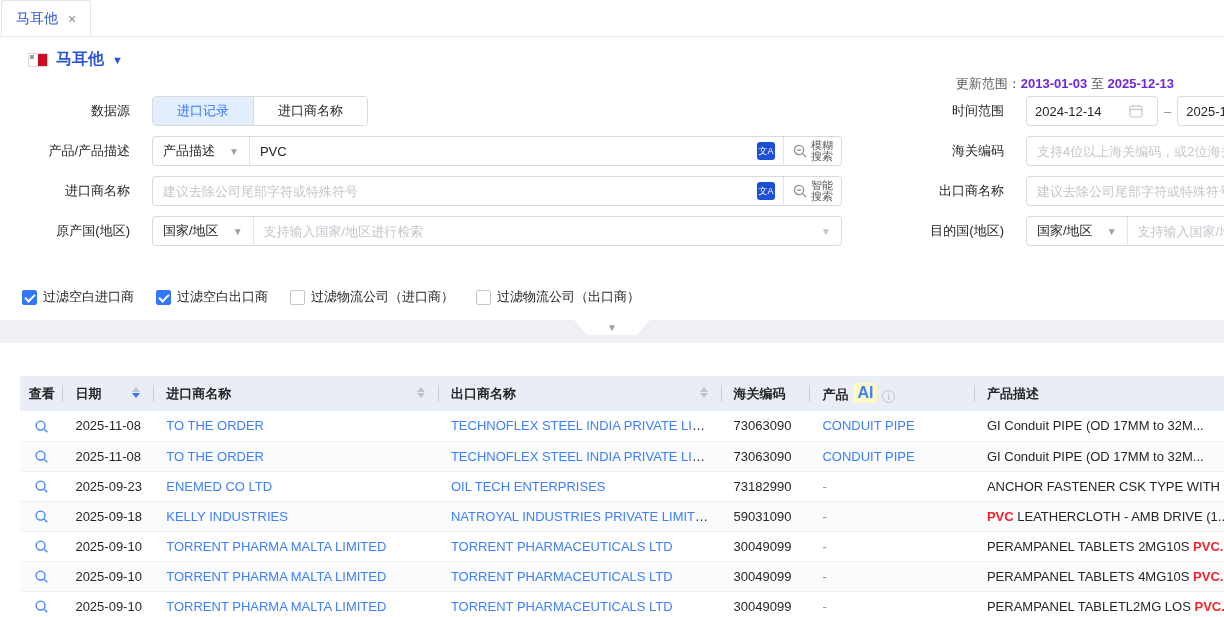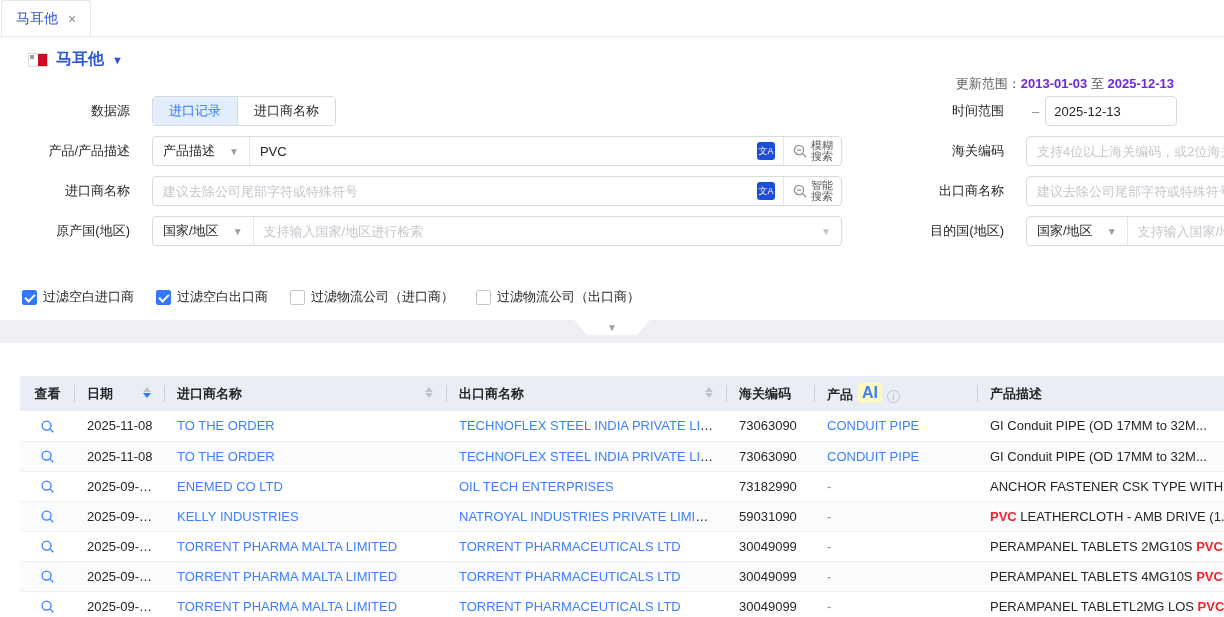--- a/index.html
+++ b/index.html
@@ -25,21 +25,21 @@
   .update-range { text-align:right; padding-right:50px; height:20px; line-height:20px; color:#595959; }
   .update-range b { color:#6d28d9; }
 
   .frow { display:flex; align-items:center; margin-top:10px; height:30px;gap:12px; }
   .frow .lbl-l { width:140px; text-align:right; padding-right:10px; color:#262626; white-space:nowrap; flex:none; }
   .frow .ctl-l { width:690px; flex:none; display:flex; align-items:center; }
   .frow .lbl-r { width:118px; text-align:right; padding-right:10px; color:#262626; white-space:nowrap; flex:none; margin-left:42px; }
   .frow .ctl-r { width:400px; flex:none; display:flex; align-items:center; }
 
   .seg { display:flex; border:1px solid #d9d9d9; border-radius:4px; overflow:hidden; }
-  .seg .opt { padding:5px 16px; background:#fff; cursor:pointer; }
+  .seg .opt { padding:5px 24px; background:#fff; cursor:pointer; }
   .seg .opt.sel { background:#e3eefc; color:#3377ff; }
   .seg .opt + .opt { border-left:1px solid #d9d9d9; }
 
   .igroup { display:flex; align-items:stretch; border:1px solid #d9d9d9; border-radius:4px; background:#fff; height:30px; width:100%; }
   .igroup .select { display:flex; align-items:center; gap:14px; padding:0 10px; border-right:1px solid #e4e6eb; white-space:nowrap; cursor:pointer; }
   .igroup .select .c { color:#9aa0a6; font-size:10px; }
   .igroup input { border:none; outline:none; flex:1; padding:0 10px; font-size:13px; color:#262626; min-width:40px;
      font-family:"Liberation Sans","DejaVu Sans",sans-serif; background:transparent; }
   .igroup input::placeholder { color:#c3c6cc; }
   .suffix-ico { display:flex; align-items:center; padding-right:8px; }
@@ -70,21 +70,21 @@
   .results { background:#fff; height:297px; padding:12px 0 0 20px; }
   .summary { font-weight:bold; font-size:14px; color:#262626; }
   .summary b { color:#f5222d; margin:0 4px; }
 
   table { border-collapse:collapse; margin-top:21px; table-layout:fixed; width:1280px; }
   th,td { overflow:hidden; white-space:nowrap; text-overflow:ellipsis; }
   thead th { background:#e9eef6; height:35px; font-size:13px; text-align:left; padding:0 12px; font-weight:bold; color:#262626; position:relative; }
   thead th .divider { position:absolute; right:0; top:9px; height:17px; width:1px; background:#c9cdd6; }
   tbody td { height:30px; border-bottom:1px solid #f0f1f3; padding:0 12px; font-size:13px; }
   tbody tr:nth-child(even) td { background:#fafbfc; }
-  .col-view { width:55px; text-align:center; }
+  .col-view { width:43px; text-align:center; }
   td.col-view, th.col-view { box-shadow:6px 0 6px -4px rgba(0,0,0,0.15); padding:0; text-align:center; }
   .col-date { width:90px; }
   .col-imp { width:282px; }
   .col-exp { width:280px; }
   .col-hs { width:88px; }
   .col-prod { width:163px; }
   .col-desc { width:322px; }
   a.lnk { color:#3d7fff; text-decoration:none; cursor:pointer; }
   .dashv { color:#8c8c8c; }
   .hl { color:#f5222d; font-weight:bold; }
@@ -130,20 +130,29 @@
   <div class="frow" style="margin-top:2px;">
     <div class="lbl-l">数据源</div>
     <div class="ctl-l">
       <div class="seg">
         <div class="opt sel">进口记录</div>
         <div class="opt">进口商名称</div>
       </div>
     </div>
     <div class="lbl-r">时间范围</div>
     <div class="ctl-r">
+      <div class="date-input" style="width:132px;">
+        <input value="2024-12-14" style="">
+        <svg class="mag" width="14" height="14" viewBox="0 0 14 14">
+            <rect x="1" y="2" width="12" height="11" rx="1.5" fill="none" stroke="#c3c6cc" stroke-width="1.2"></rect>
+            <line x1="1" y1="5.5" x2="13" y2="5.5" stroke="#c3c6cc" stroke-width="1.2"></line>
+            <line x1="4.5" y1="0.8" x2="4.5" y2="3.4" stroke="#c3c6cc" stroke-width="1.2"></line>
+            <line x1="9.5" y1="0.8" x2="9.5" y2="3.4" stroke="#c3c6cc" stroke-width="1.2"></line>
+          </svg>
+      </div>
       <span class="dash">–</span>
       <div class="date-input" style="width:132px;">
         <input value="2025-12-13" style="">
       </div>
     </div>
   </div>
 
   <div class="frow">
     <div class="lbl-l">产品/产品描述</div>
     <div class="ctl-l">

